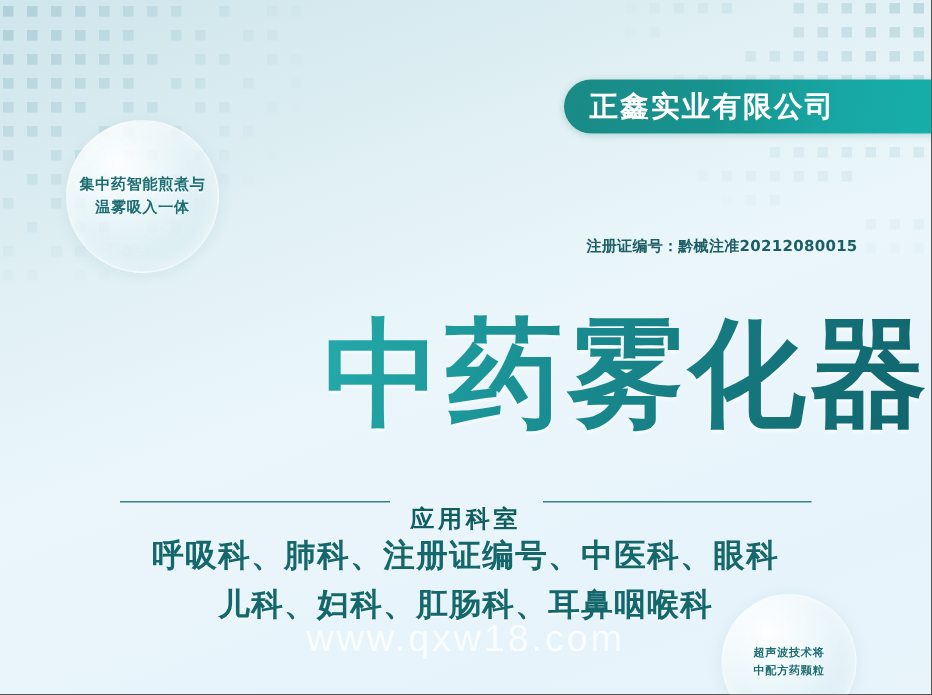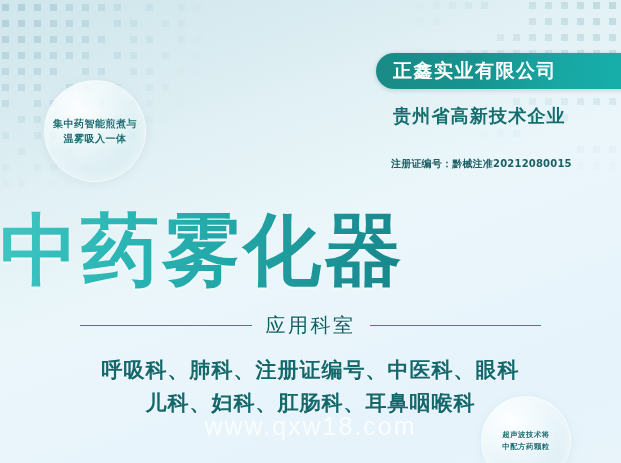--- a/index.html
+++ b/index.html
@@ -129,21 +129,21 @@
     color: #1c5f65;
     white-space: nowrap;
   }
 
   
   #main-title {
     position: absolute;
     left: 0;
     right: 0;
     top: 206px;
-    text-align: left;
+    text-align: right;
     font-size: 78px;
     font-weight: bold;
     letter-spacing: 3px;
     line-height: 88px;
     background: linear-gradient(100deg,
        #3fc6c2 0%, #2cb8b6 18%, #22a5a6 38%, #1a8e92 58%, #15787e 78%, #11646c 100%);
     -webkit-background-clip: text;
     background-clip: text;
     color: transparent;
     -webkit-text-fill-color: transparent;
@@ -161,26 +161,27 @@
     align-items: center;
     gap: 14px;
   }
   #section-heading .rule {
     flex: 1 1 auto;
     height: 1px;
     background: #1b6e70;
     opacity: 0.85;
   }
   #section-heading .label {
-    font-size: 20px;
-    font-weight: normal;
+    font-size: 16px;
+    font-weight: bold;
     color: #0f5f62;
     letter-spacing: 2.5px;
     white-space: nowrap;
     text-shadow: 0 1px 0 rgba(255,255,255,0.6);
+    margin-top: 24px;
   }
 
   
   #departments {
     position: absolute;
     left: 0;
     right: 0;
     top: 354px;
     text-align: center;
   }
@@ -397,21 +398,20 @@
 
   <div class="bubble" id="bubble-ultrasonic">
     <span>超声波技术将</span>
     <span>中配方药颗粒</span>
   </div>
 
   <div id="company-banner">
     <div class="label">正鑫实业有限公司</div>
   </div>
 
-  <div id="hi-tech-line">贵州省高新技术企业</div>
 
   <div id="registration-line">注册证编号：黔械注准20212080015</div>
 
   <div id="main-title">中药雾化器</div>
 
   <div id="section-heading">
     <div class="rule"></div>
     <div class="label">应用科室</div>
     <div class="rule"></div>
   </div>

